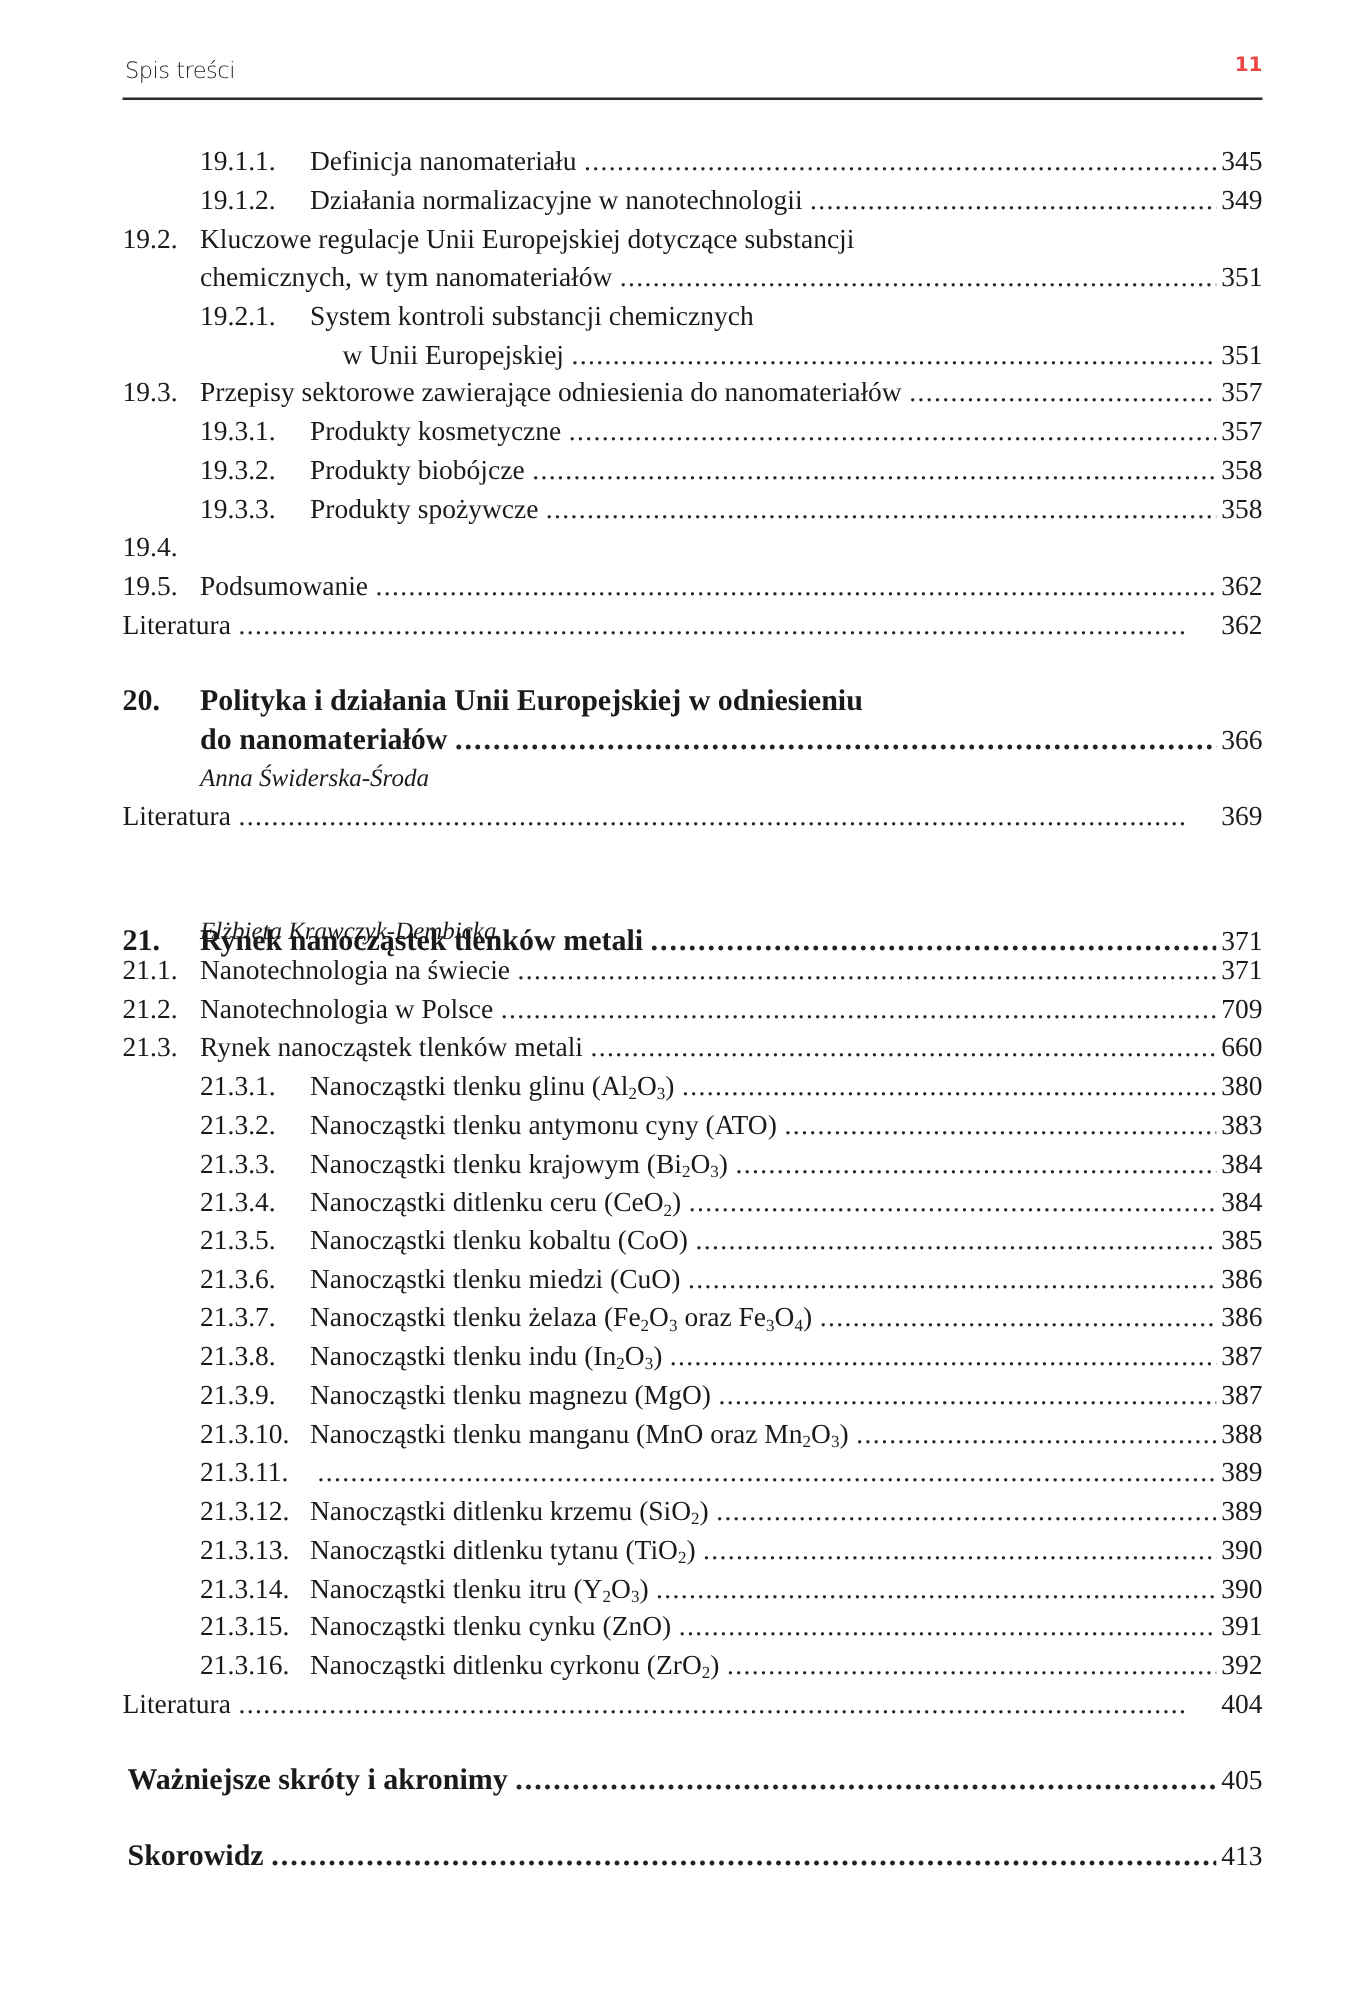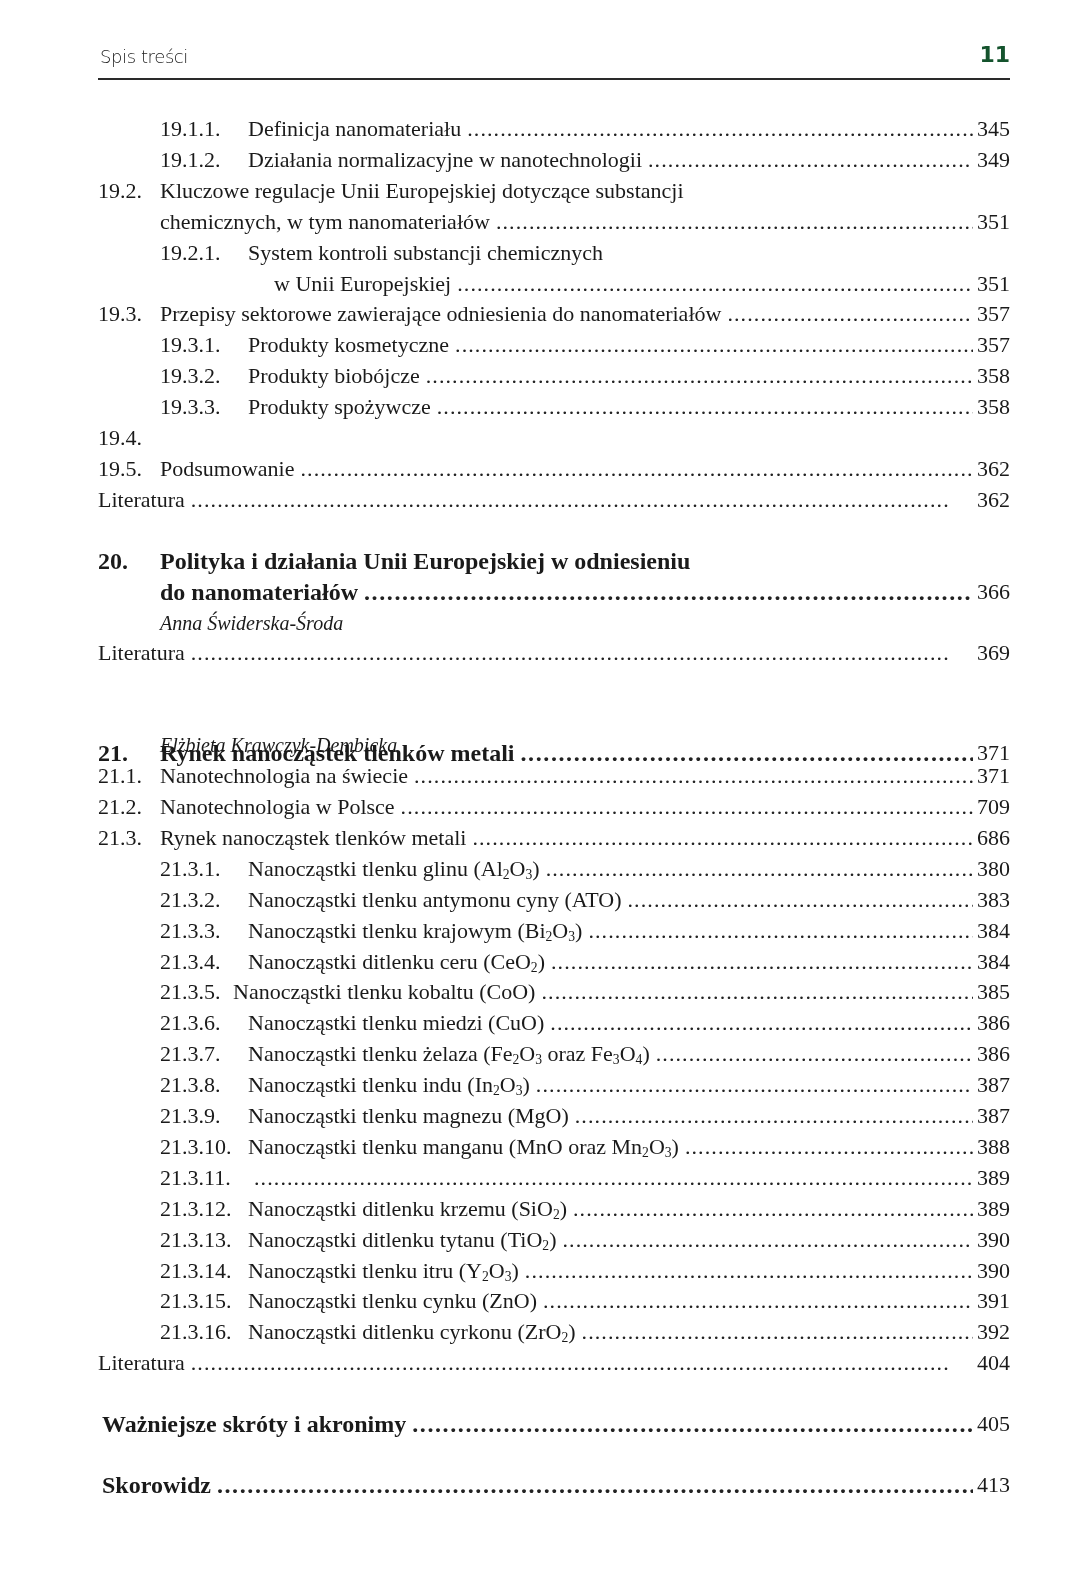--- a/index.html
+++ b/index.html
@@ -9,21 +9,21 @@
     position: absolute; left: 98px; right: 70px; top: 38px; height: 40px;
     border-bottom: 2px solid #2a2a2a;
   }
   .running-title {
     position: absolute; left: 2px; top: 8px;
     font-family: "DejaVu Sans", sans-serif; font-size: 18px; font-weight: 300; color: #222;
     letter-spacing: -0.4px;
   }
   .page-number {
     position: absolute; right: 0; top: 4px;
-    font-family: "DejaVu Sans", sans-serif; font-size: 22px; font-weight: bold; color: #14532d;
+    font-family: "DejaVu Sans", sans-serif; font-size: 16px; font-weight: bold; color: #ef4444;
   }
   .toc { position: absolute; left: 0; top: 0; width: 1080px; }
   .row {
     position: absolute; left: 0; right: 0; height: 32px;
     font-family: "Liberation Serif", serif; font-size: 22px; line-height: 32px;
     display: flex; align-items: baseline;
   }
   .row .num { position: absolute; white-space: nowrap; }
   .row .title { position: absolute; white-space: nowrap; display: flex; right: 70px; }
   .title .txt { white-space: nowrap; }
@@ -193,21 +193,21 @@
           <span class="txt"><span>Nanotechnologia w Polsce</span></span>
           <span class="leader"></span>
           <span class="pg">709</span>
         </span>
       </div>
       <div class="row " style="top: 821.9px;">
         <span class="num" style="left: 98px;">21.3.</span>
         <span class="title" style="left: 160px;">
           <span class="txt"><span>Rynek nanocząstek tlenków metali</span></span>
           <span class="leader"></span>
-          <span class="pg">686</span>
+          <span class="pg">660</span>
         </span>
       </div>
       <div class="row " style="top: 852.8px;">
         <span class="num" style="left: 160px;">21.3.1.</span>
         <span class="title" style="left: 248px;">
           <span class="txt"><span>Nanocząstki tlenku glinu (Al</span><sub>2</sub><span>O</span><sub>3</sub><span>)</span></span>
           <span class="leader"></span>
           <span class="pg">380</span>
         </span>
       </div>
@@ -230,21 +230,21 @@
       <div class="row " style="top: 945.5px;">
         <span class="num" style="left: 160px;">21.3.4.</span>
         <span class="title" style="left: 248px;">
           <span class="txt"><span>Nanocząstki ditlenku ceru (CeO</span><sub>2</sub><span>)</span></span>
           <span class="leader"></span>
           <span class="pg">384</span>
         </span>
       </div>
       <div class="row " style="top: 976.4px;">
         <span class="num" style="left: 160px;">21.3.5.</span>
-        <span class="title" style="left: 233px;">
+        <span class="title" style="left: 248px;">
           <span class="txt"><span>Nanocząstki tlenku kobaltu (CoO)</span></span>
           <span class="leader"></span>
           <span class="pg">385</span>
         </span>
       </div>
       <div class="row " style="top: 1007.3px;">
         <span class="num" style="left: 160px;">21.3.6.</span>
         <span class="title" style="left: 248px;">
           <span class="txt"><span>Nanocząstki tlenku miedzi (CuO)</span></span>
           <span class="leader"></span>

